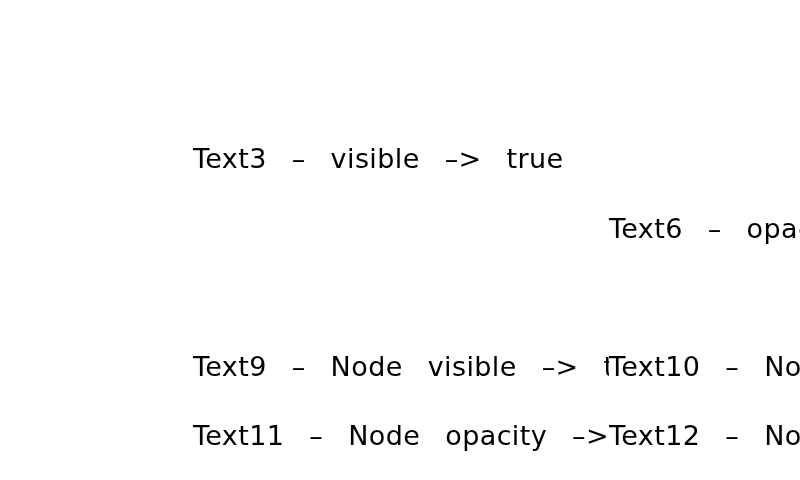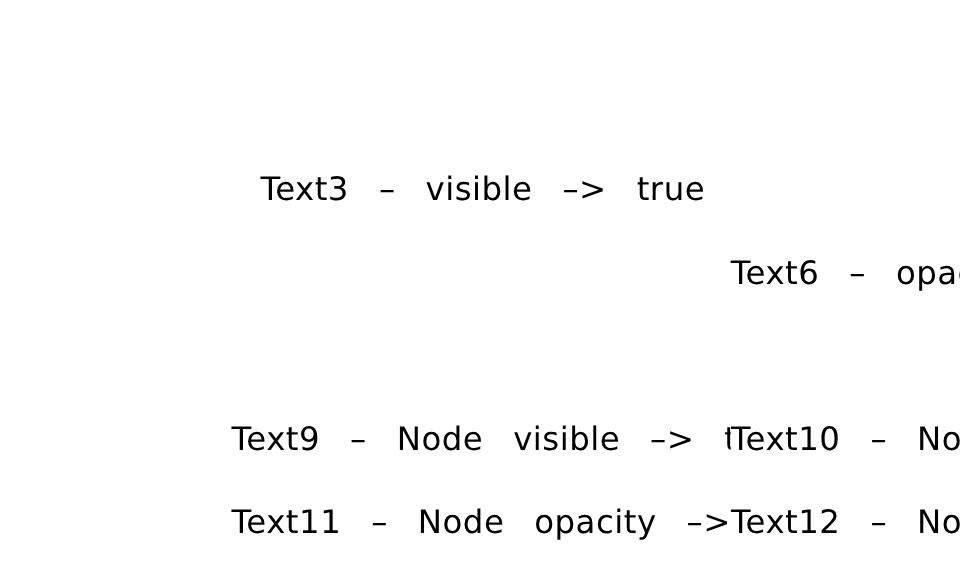--- a/index.html
+++ b/index.html
@@ -46,21 +46,21 @@
     top: 0;
     left: 0;
   }
 </style>
 </head>
 <body>
 
 <div id="canvas">
 
   <div class="row" style="top:143px; height:40px;">
-    <div class="text-line" style="left:193px; top:0;margin-left:24px;">Text3  –  visible  –&gt;  true</div>
+    <div class="text-line" style="left:193px; top:0;">Text3  –  visible  –&gt;  true</div>
   </div>
 
   <div class="row" style="top:213px; height:40px;">
     <div class="text-line" style="left:609px; top:0;">Text6  –  opacity  –&gt;  0.5</div>
   </div>
 
   <div class="row" style="top:351px; height:40px;">
     <div class="row-band" style="left:0; width:609px;">
       <div class="text-line" style="left:193px;">Text9  –  Node  visible  –&gt;  true</div>
     </div>

